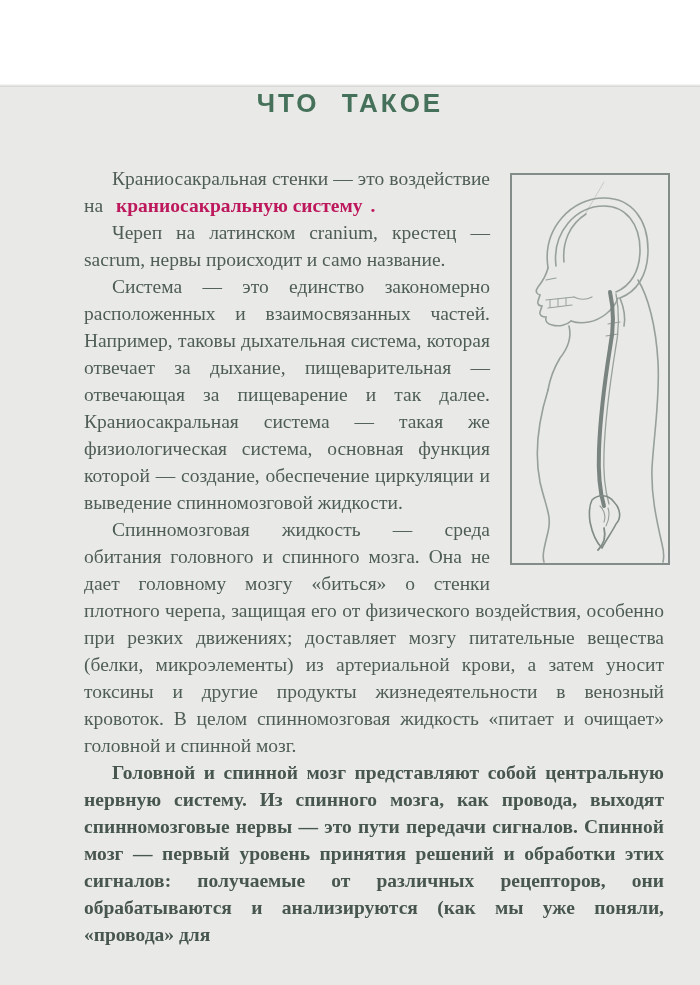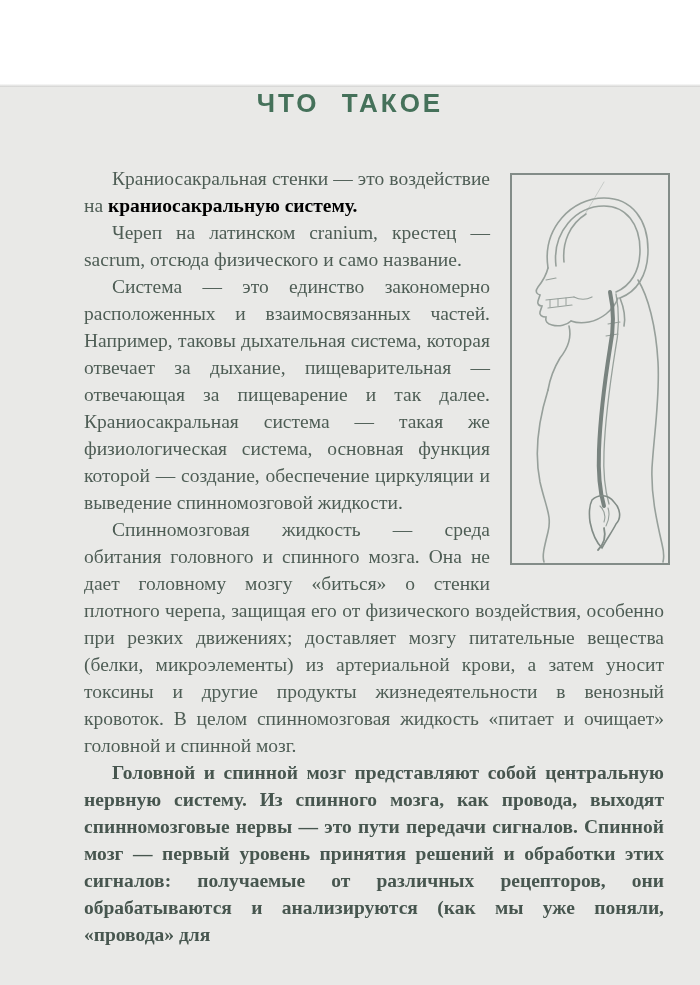--- a/index.html
+++ b/index.html
@@ -30,21 +30,21 @@
   .chapter-title .title-line{display:block;}
   .text-flow{
     margin:42px 36px 0 84px;
     font-size:19.5px;
     line-height:27px;
     text-align:justify;
     color:#4e5d55;
     text-rendering:optimizeLegibility;
   }
   .text-flow p{margin:0;text-indent:28px;}
-  .text-flow p b{color:#000000;}
+  .text-flow p b{color:#be185d;margin-left:8px;}
   .text-flow p.bold-para{font-weight:bold;color:#47564f;}
   .figure-box{
     float:right;
     width:156px;height:388px;
     margin:8px -6px 18px 20px;
     padding:0;
     border:2px solid #838c88;
     background:transparent;
   }
   .figure-box svg{display:block;width:100%;height:100%;}
@@ -93,19 +93,19 @@
         <path d="M 104,118 C 108,138 107,156 103,176 C 97,214 93,248 92,276 C 91,298 93,314 97,328" stroke-width="1.3"></path>
 
         <path d="M 80,324 C 86,318 96,318 102,326 C 108,332 110,342 104,348 C 100,356 94,364 90,372 C 84,366 80,356 78,346 C 77,338 77,330 80,324" stroke="#828c87" stroke-width="1.6"></path>
         <path d="M 88,330 C 92,334 94,340 92,346 M 96,332 C 98,338 97,344 94,350" stroke-width="1.1"></path>
 
         <path d="M 92,352 C 94,360 92,368 86,374" stroke="#828c87" stroke-width="1.8"></path>
       </svg>
     </figure>
 
   <p><span>Краниосакральная стенки — это воздействие на </span><b>краниосакральную систему</b><b>.</b></p>
-      <p><span>Череп на латинском cranium, крестец — sacrum, отсюда физического и само название.</span></p>
+      <p><span>Череп на латинском cranium, крестец — sacrum, нервы происходит и само название.</span></p>
       <p><span>Система — это единство закономерно расположенных и взаимосвязанных частей. Например, таковы дыхательная система, которая отвечает за дыхание, пищеварительная — отвечающая за пищеварение и так далее. Краниосакральная система — такая же физиологическая система, основная функция которой — создание, обеспечение циркуляции и выведение спинномозговой жидкости.</span></p>
       <p><span>Спинномозговая жидкость — среда обитания головного и спинного мозга. Она не дает головному мозгу «биться» о стенки плотного черепа, защищая его от физического воздействия, особенно при резких движениях; доставляет мозгу питательные вещества (белки, микроэлементы) из артериальной крови, а затем уносит токсины и другие продукты жизнедеятельности в венозный кровоток. В целом спинномозговая жидкость «питает и очищает» головной и спинной мозг.</span></p>
       <p class="bold-para"><span>Головной и спинной мозг представляют собой центральную нервную систему. Из спинного мозга, как провода, выходят спинномозговые нервы — это пути передачи сигналов. Спинной мозг — первый уровень принятия решений и обработки этих сигналов: получаемые от различных рецепторов, они обрабатываются и анализируются (как мы уже поняли, «провода» для</span></p>
     </div>
 
 </div>
 
 </body></html>

